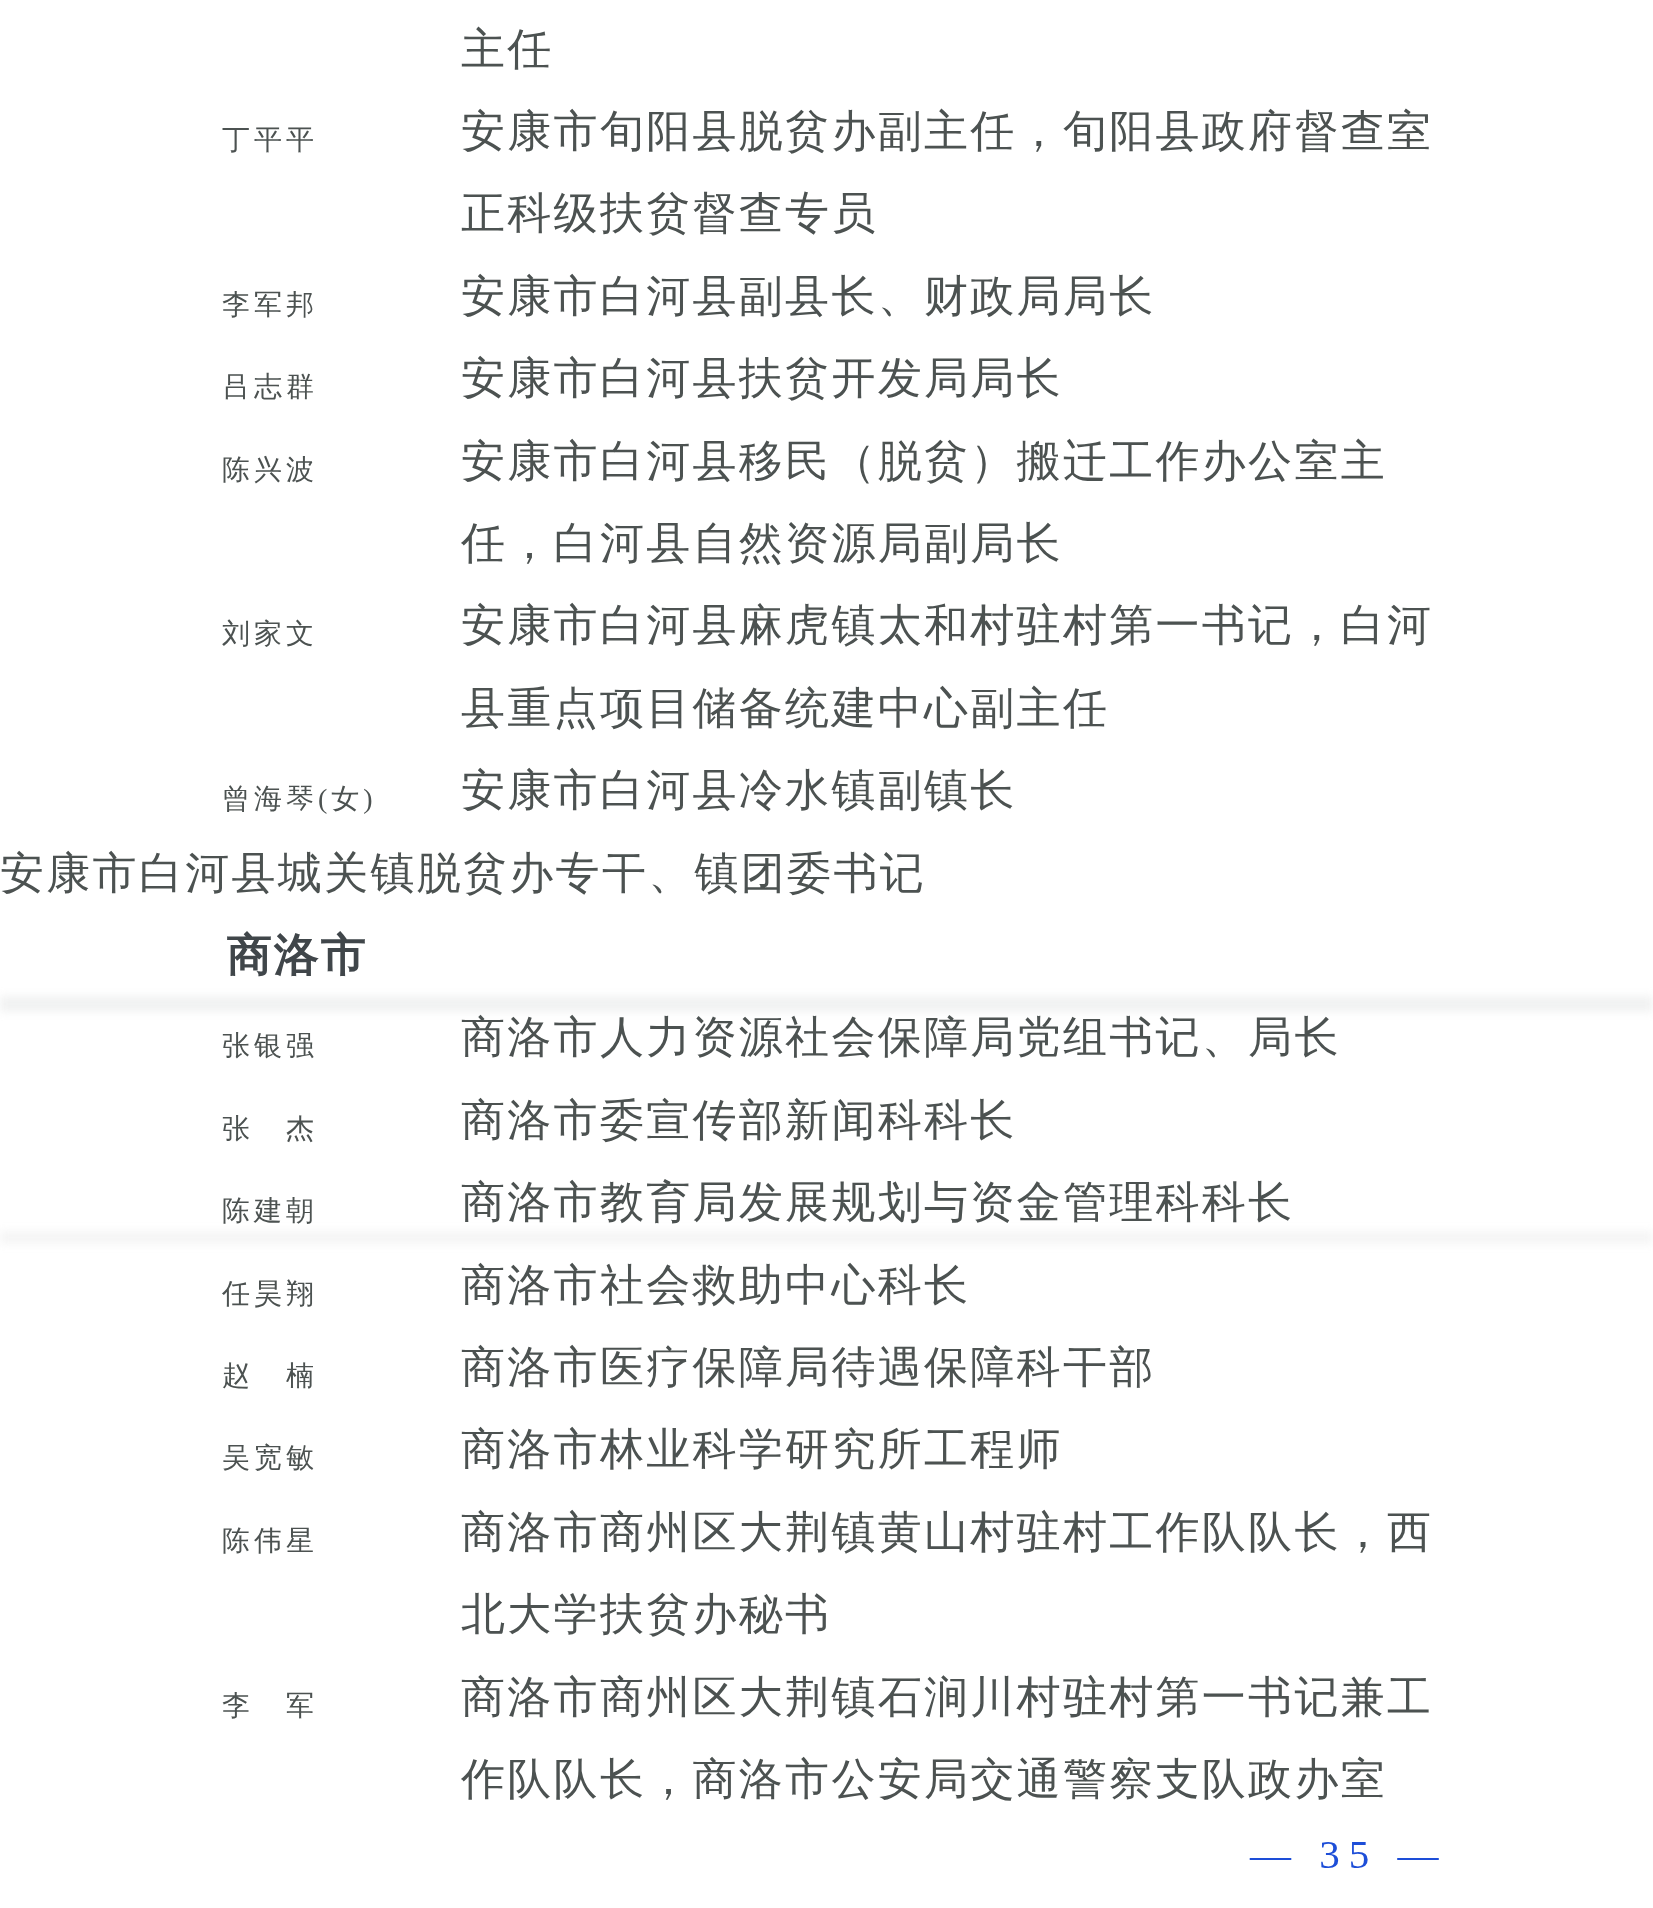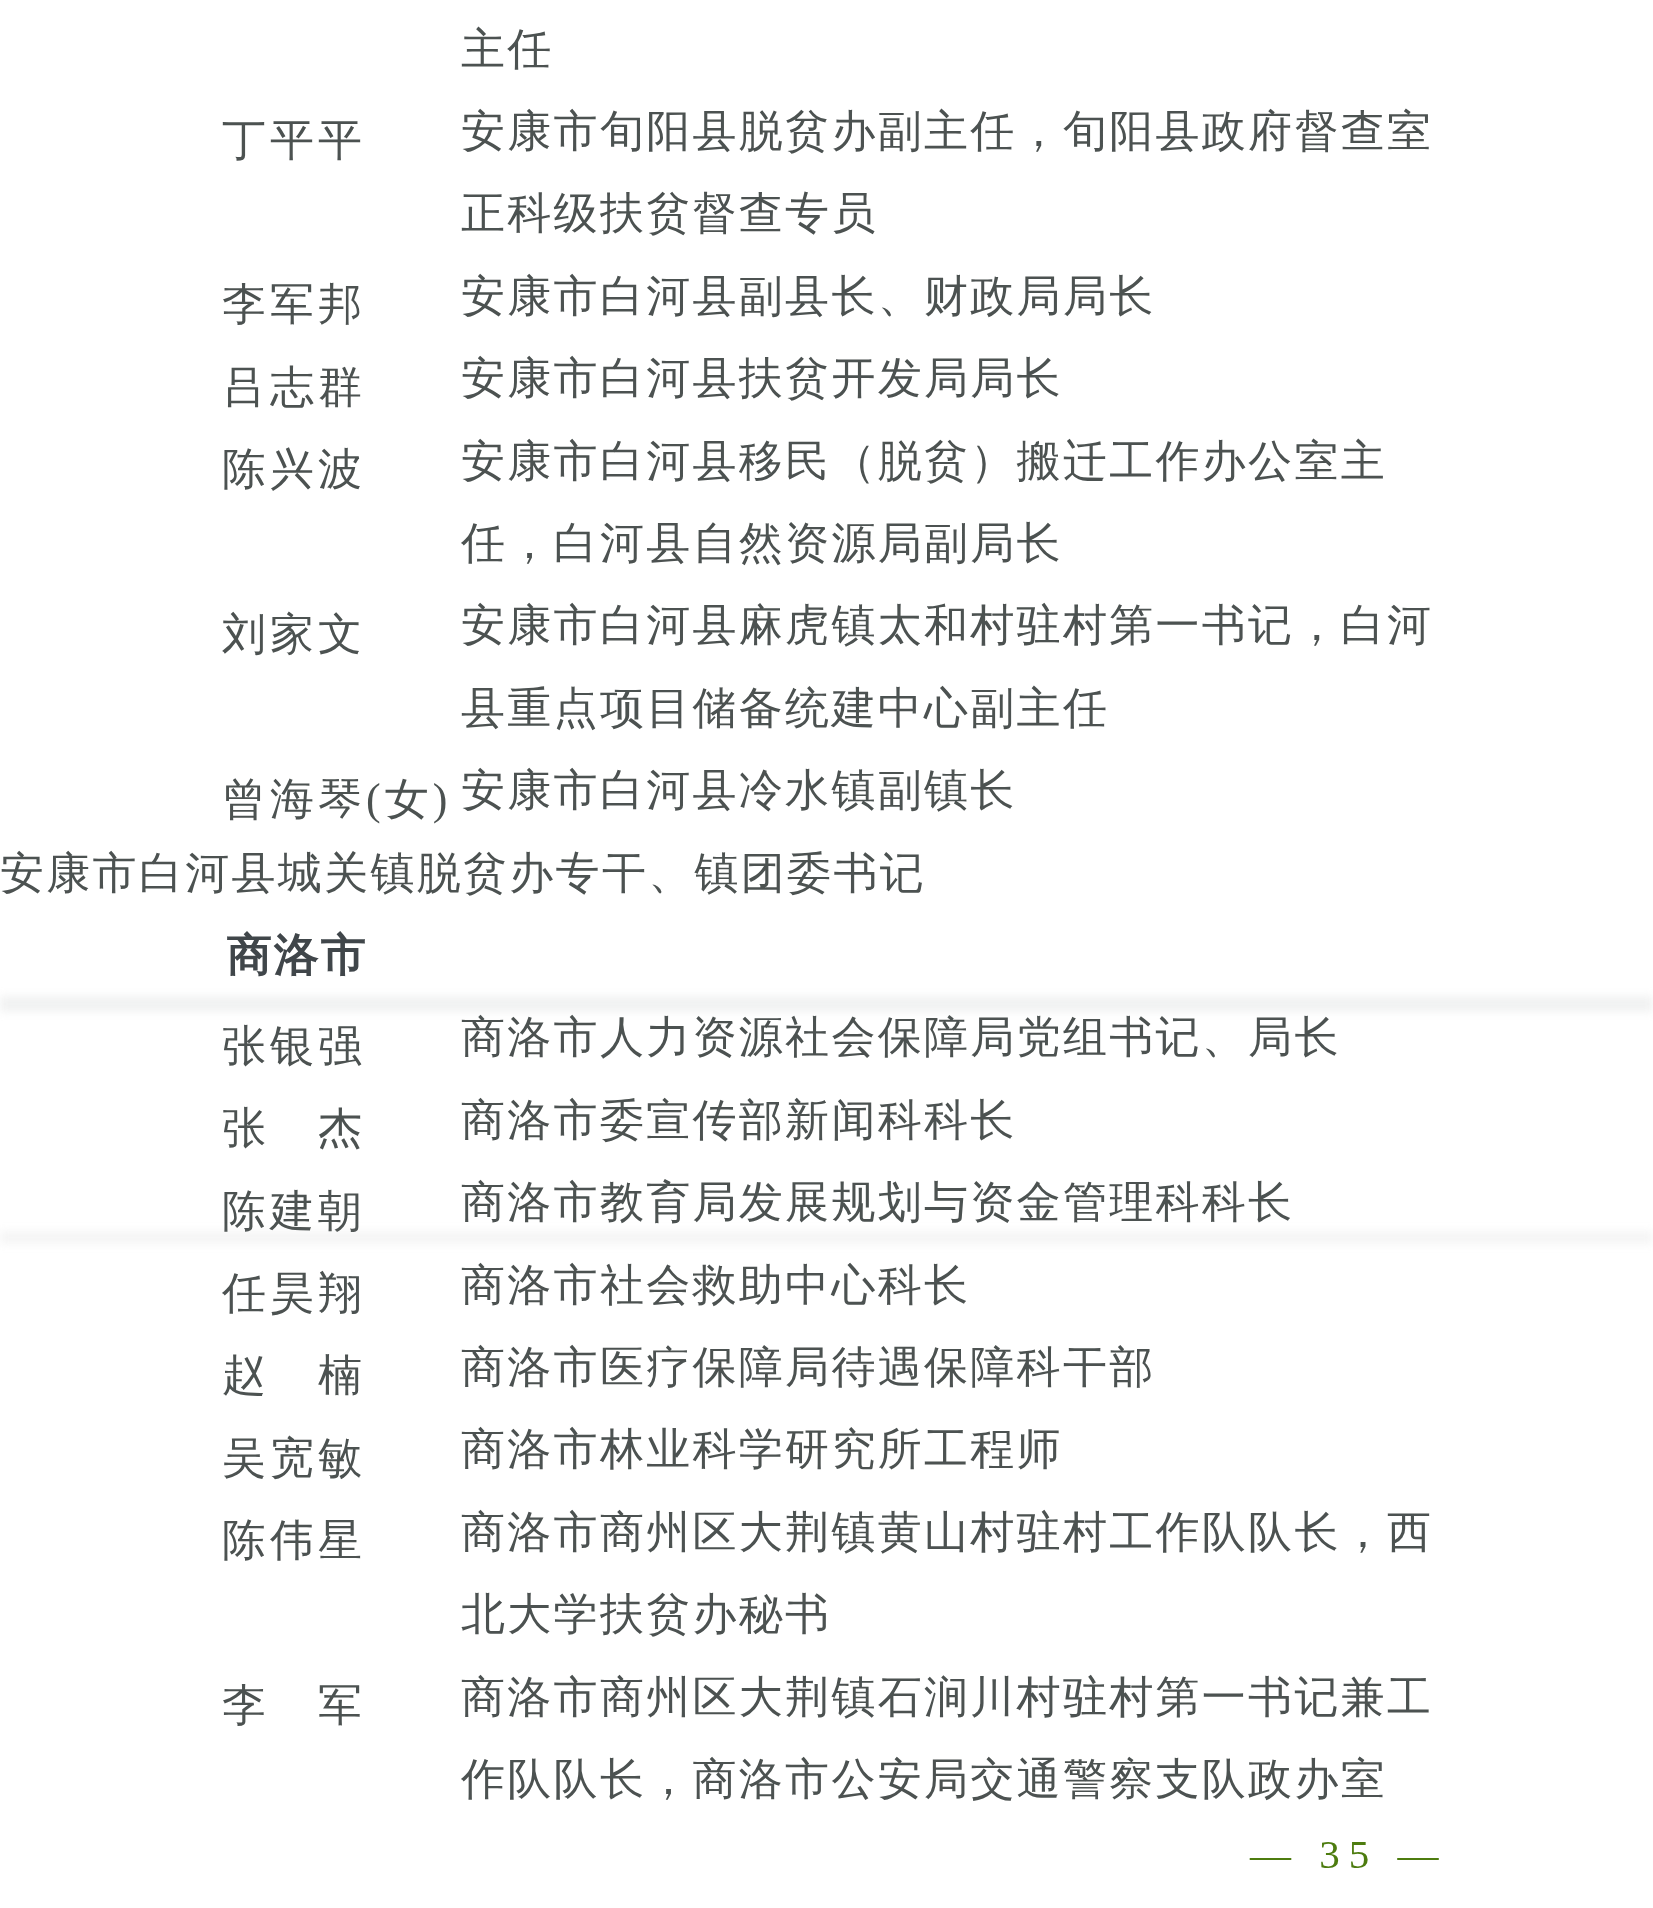--- a/index.html
+++ b/index.html
@@ -24,21 +24,21 @@
   .row {
     display: flex;
     align-items: center;
     height: 82.4px;
     white-space: nowrap;
   }
   .name-cell {
     flex: 0 0 auto;
     width: 239px;
     padding-left: 222px;
-    font-size: 44px;
+    font-size: 28px;
     letter-spacing: 4px;
     color: #4c5251;
     overflow: visible;
     margin-top: 17px;
   }
   .title-cell {
     flex: 1 1 auto;
     font-size: 44px;
     letter-spacing: 2.3px;
     color: #4c5251;
@@ -50,21 +50,21 @@
     letter-spacing: 2px;
     color: #40464a;
     padding-left: 227px;
   }
   .page-number {
     position: absolute;
     top: 1830px;
     left: 1250px;
     font-size: 41px;
     letter-spacing: 9px;
-    color: #4d7c0f;
+    color: #1d4ed8;
     white-space: nowrap;
   }
   .scan-artifact {
     position: absolute;
     left: 0;
     width: 100%;
     pointer-events: none;
   }
   .scan-artifact.a1 {
     top: 996px;

